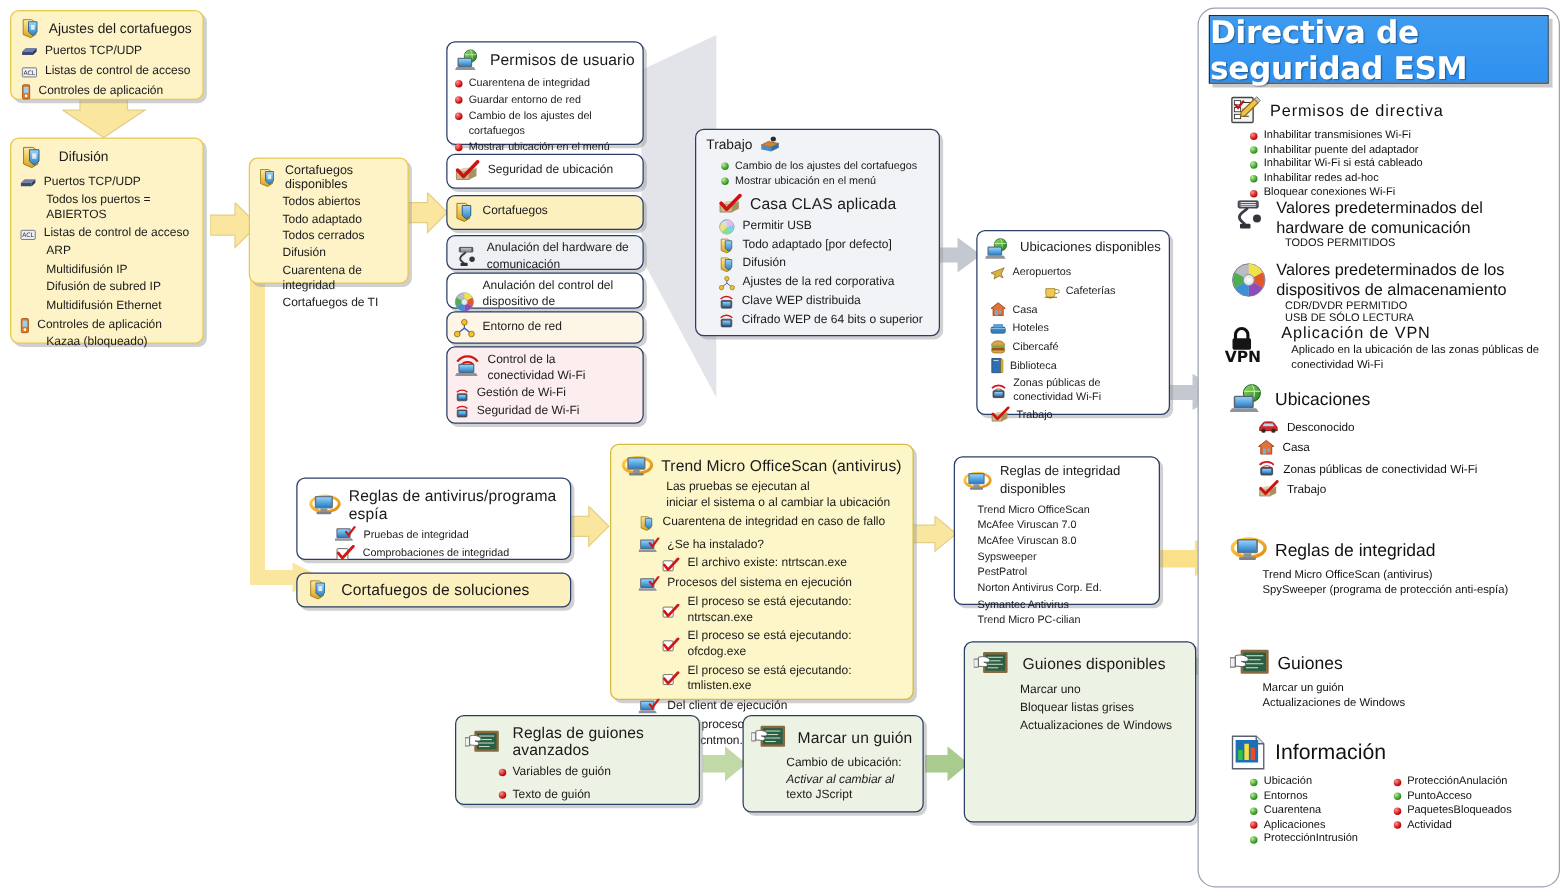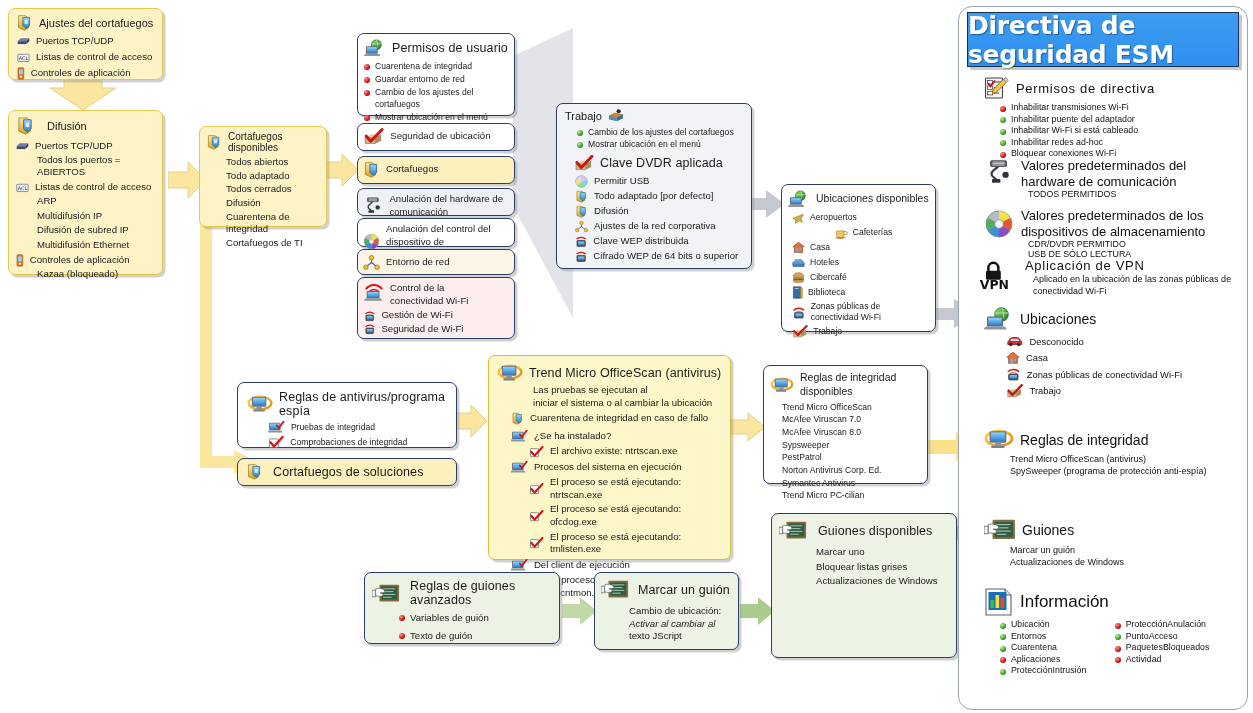--- a/index.html
+++ b/index.html
@@ -456,21 +456,21 @@
       </div>
     <div class="rowc" style="padding:4px 0 0 17px;">
       <span class="ic">
         <svg width="20" height="16" viewBox="0 0 22 18">
           <path d="M2 9.5h11v7H2z" fill="#c9b48c" stroke="#8d7a4f" stroke-width=".7"></path>
           <path d="M13 9.5l6-3v7l-6 3z" fill="#a8905f"></path>
           <path d="M2 9.5l6-3 11 0-6 3z" fill="#ded0ad"></path>
           <path d="M3 8.5l5 5.5L20 1.5" stroke="#cf1111" stroke-width="3.2" fill="none" stroke-linecap="round" stroke-linejoin="round"></path>
         </svg>
       </span>
-      <span class="hdr">Clave DVDR aplicada</span>
+      <span class="hdr">Casa CLAS aplicada</span>
     </div>
     <div id="work-items" style="padding:4px 0 0 18px;">
         <div class="rowc" style="margin-bottom:2px;">
           <span class="ic"><svg width="13" height="13" viewBox="0 0 16 16">
               <circle cx="8" cy="8" r="7" fill="#cfe3f5" stroke="#6a86a5" stroke-width=".8"></circle>
               <path d="M8 8 L8 1 A7 7 0 0 1 14.5 6 Z" fill="#f0b9e0"></path>
               <path d="M8 8 L14.5 6 A7 7 0 0 1 12 14 Z" fill="#7fd0ea"></path>
               <path d="M8 8 L12 14 A7 7 0 0 1 3 13 Z" fill="#86e08a"></path>
               <path d="M8 8 L3 13 A7 7 0 0 1 3 4 Z" fill="#f5e07a"></path>
             </svg></span>

